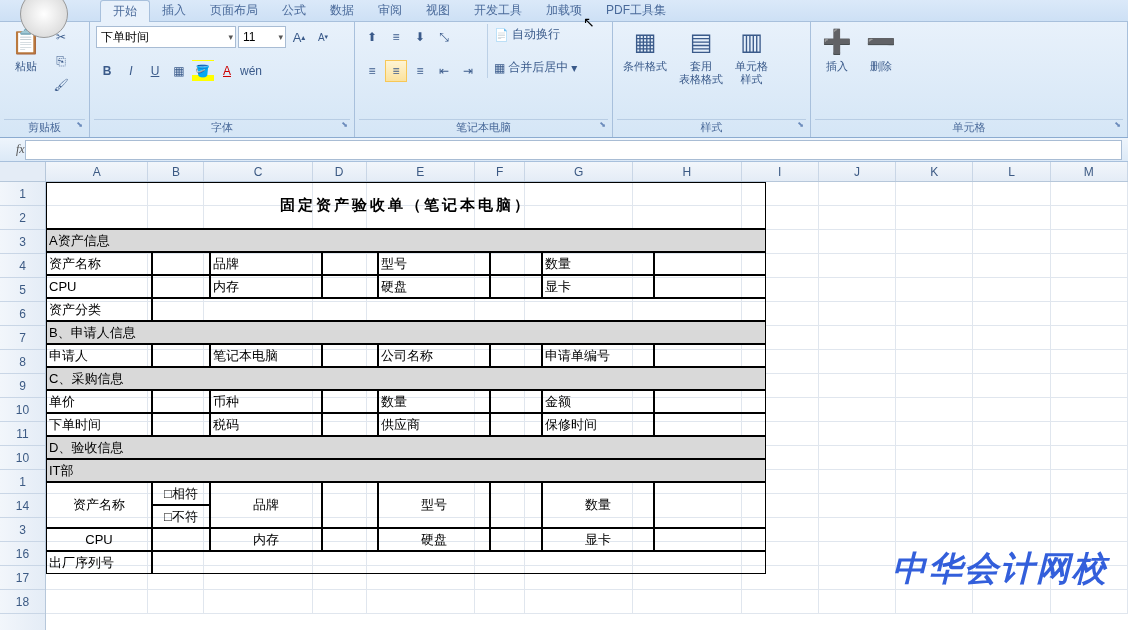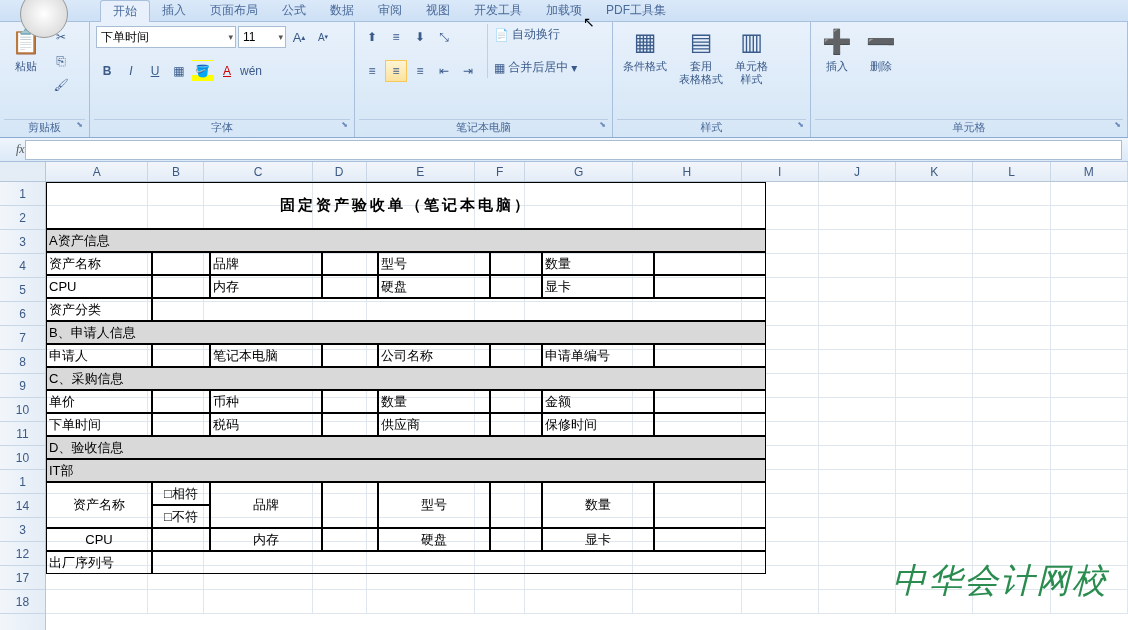--- a/index.html
+++ b/index.html
@@ -46,21 +46,21 @@
 
 .cells { position: relative; }
 .gridrow { display: flex; height: 24px; }
 .cell { border-right: 1px solid #e0e6ee; border-bottom: 1px solid #e0e6ee; }
 
 .content-table { position: absolute; top: 0; left: 0; font-size: 13px; font-family: SimSun, serif; }
 .content-table td { border: 1px solid #000; height: 23px; padding: 0 2px; vertical-align: middle; }
 .section-hdr { background: #d9d9d9; font-weight: normal; }
 .title-cell { text-align: center; font-weight: bold; font-size: 15px; letter-spacing: 3px; height: 47px !important; border: 1px solid #000; }
 
-.watermark { position: absolute; right: 20px; bottom: 26px; font-size: 34px; font-weight: normal; color: #15803d; opacity: 0.9; letter-spacing: 2px; font-style: italic; }
+.watermark { position: absolute; right: 20px; bottom: 38px; font-size: 34px; font-weight: bold; color: #1d4ed8; opacity: 0.9; letter-spacing: 2px; font-style: italic; }
 
 .cursor-ico { position: absolute; top: 14px; left: 583px; font-size: 14px; color: #000; pointer-events: none; }
 </style>
 </head>
 <body>
 
 <div class="office-btn"></div>
 
 <div class="tabs">
   <span class="tab active">开始</span>
@@ -200,21 +200,21 @@
         <div class="rowhdr">6</div>
         <div class="rowhdr">7</div>
         <div class="rowhdr">8</div>
         <div class="rowhdr">9</div>
         <div class="rowhdr">10</div>
         <div class="rowhdr">11</div>
         <div class="rowhdr">10</div>
         <div class="rowhdr">1</div>
         <div class="rowhdr">14</div>
         <div class="rowhdr">3</div>
-        <div class="rowhdr">12</div>
+        <div class="rowhdr">16</div>
         <div class="rowhdr">17</div>
         <div class="rowhdr">18</div>
       </div>
   </div>
   <div class="cols-cells">
     <div class="colhdrs" id="colhdrs">
         <div class="colhdr" style="width: 106px;">A</div>
         <div class="colhdr" style="width: 58px;">B</div>
         <div class="colhdr" style="width: 112px;">C</div>
         <div class="colhdr" style="width: 56px;">D</div>

